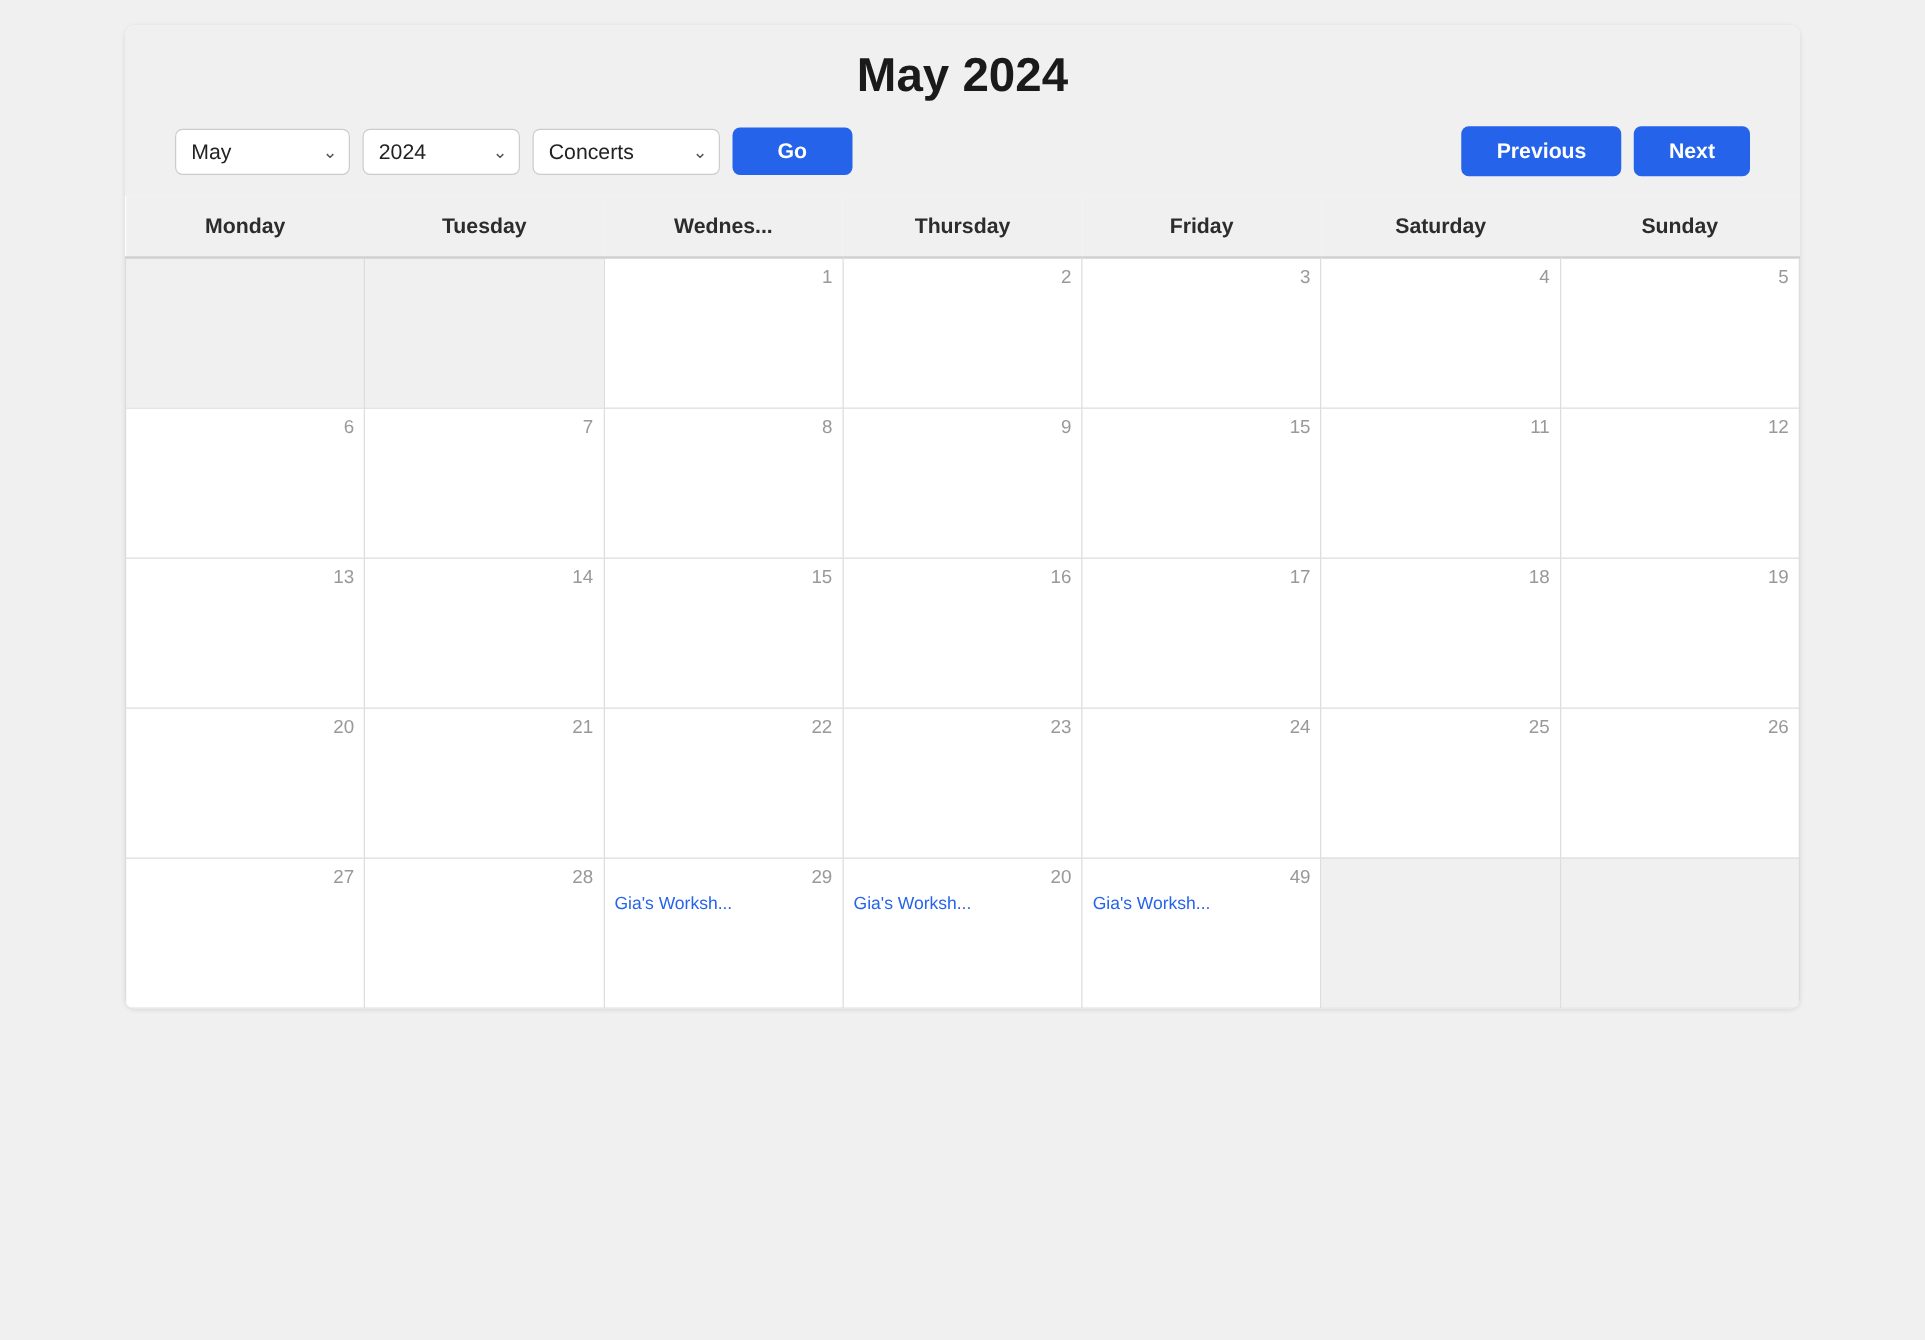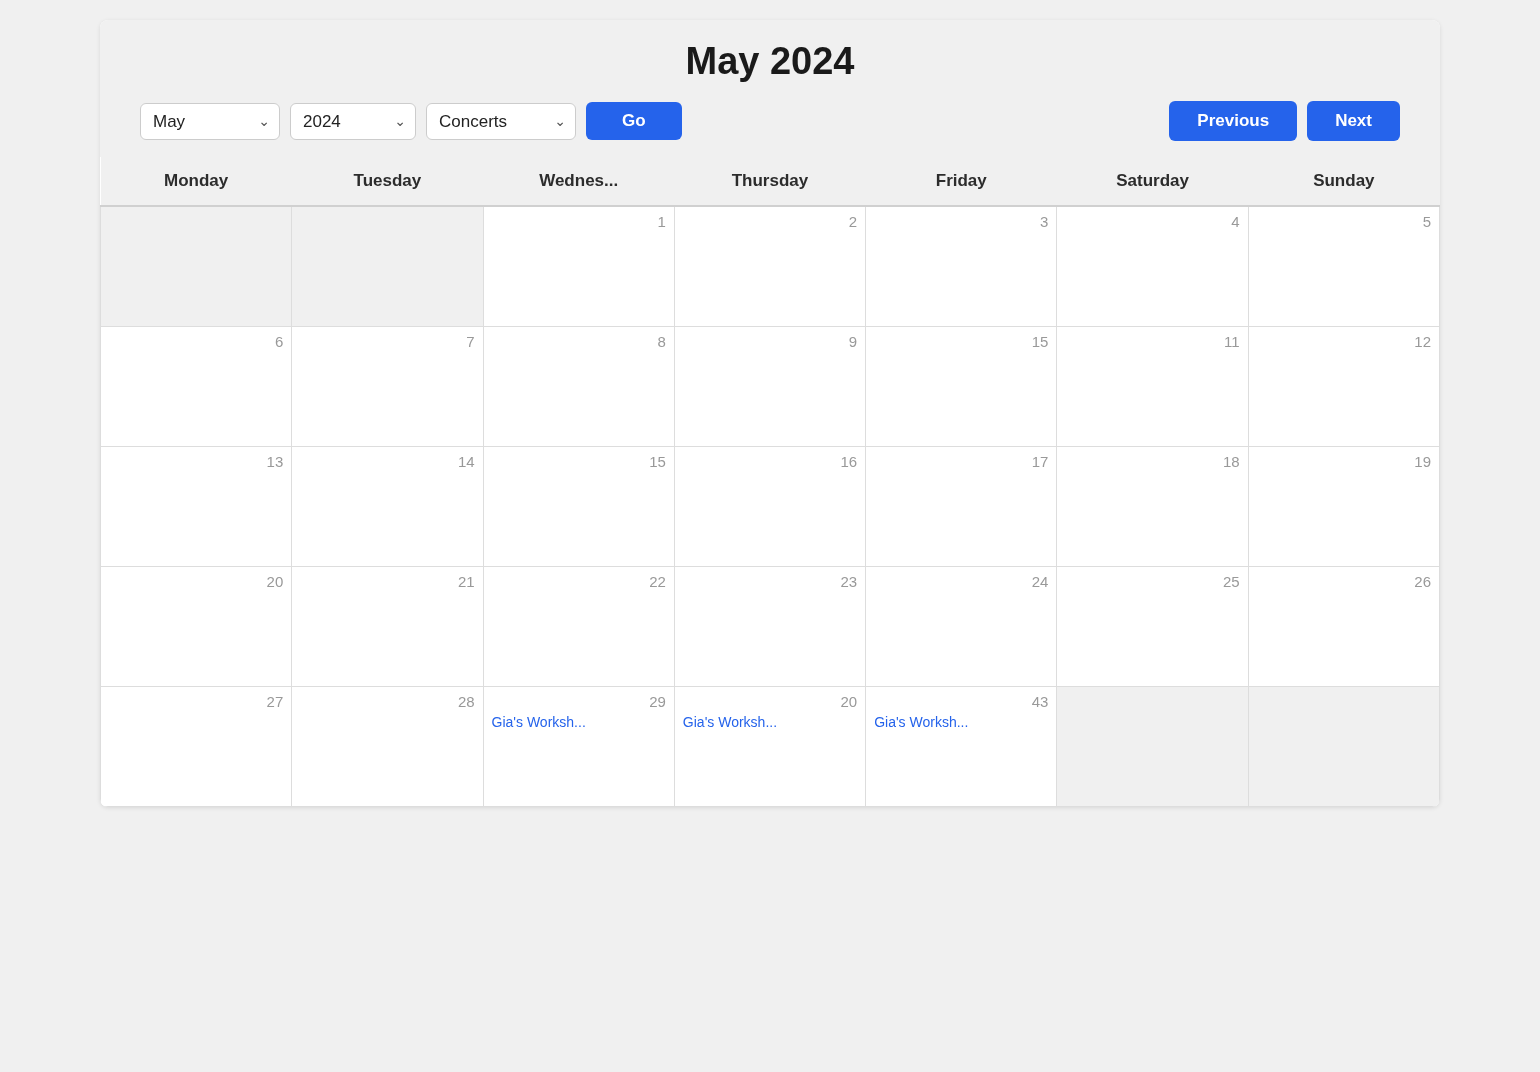--- a/index.html
+++ b/index.html
@@ -272,21 +272,21 @@
           </td>
           <td>
             <span class="day-number">29</span>
             <span class="event-item">Gia's Worksh...</span>
           </td>
           <td>
             <span class="day-number">20</span>
             <span class="event-item">Gia's Worksh...</span>
           </td>
           <td>
-            <span class="day-number">43</span>
+            <span class="day-number">49</span>
             <span class="event-item">Gia's Worksh...</span>
           </td>
           <td class="outside-month"></td>
           <td class="outside-month"></td>
         </tr>
       </tbody>
   </table>
 </div>
 
 </body></html>

